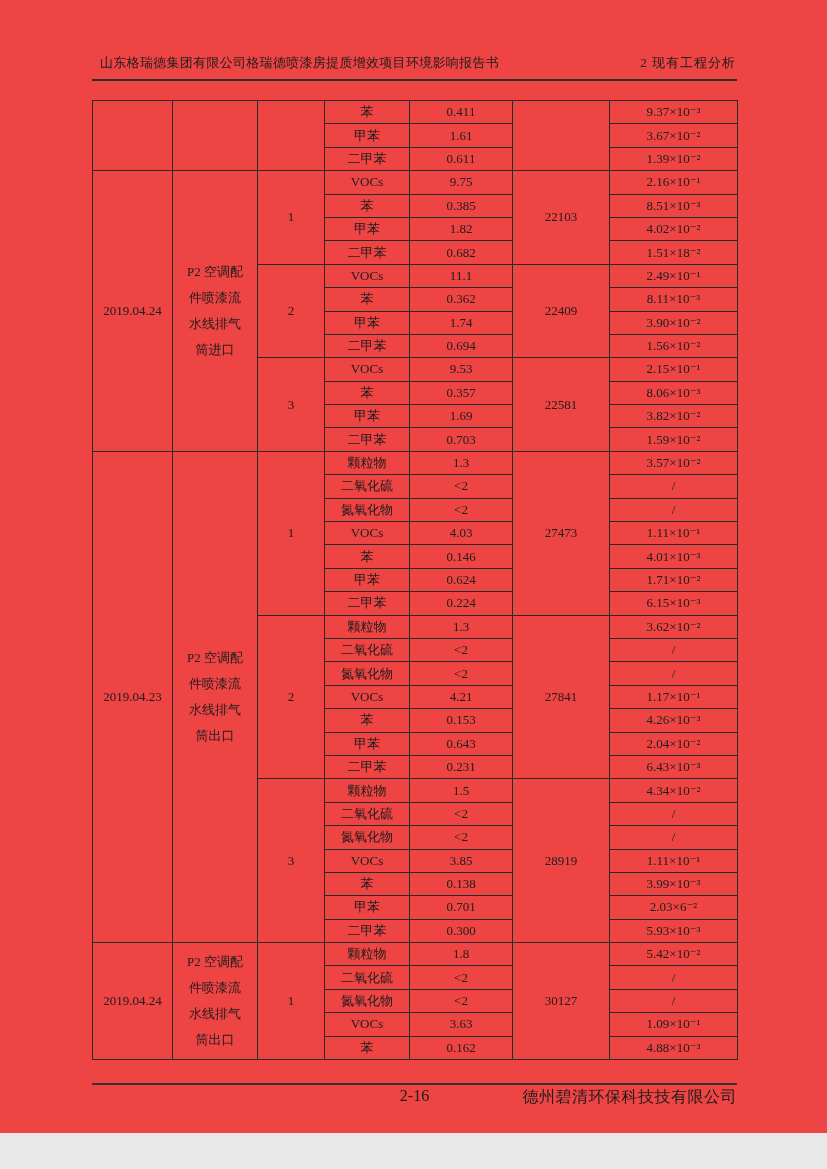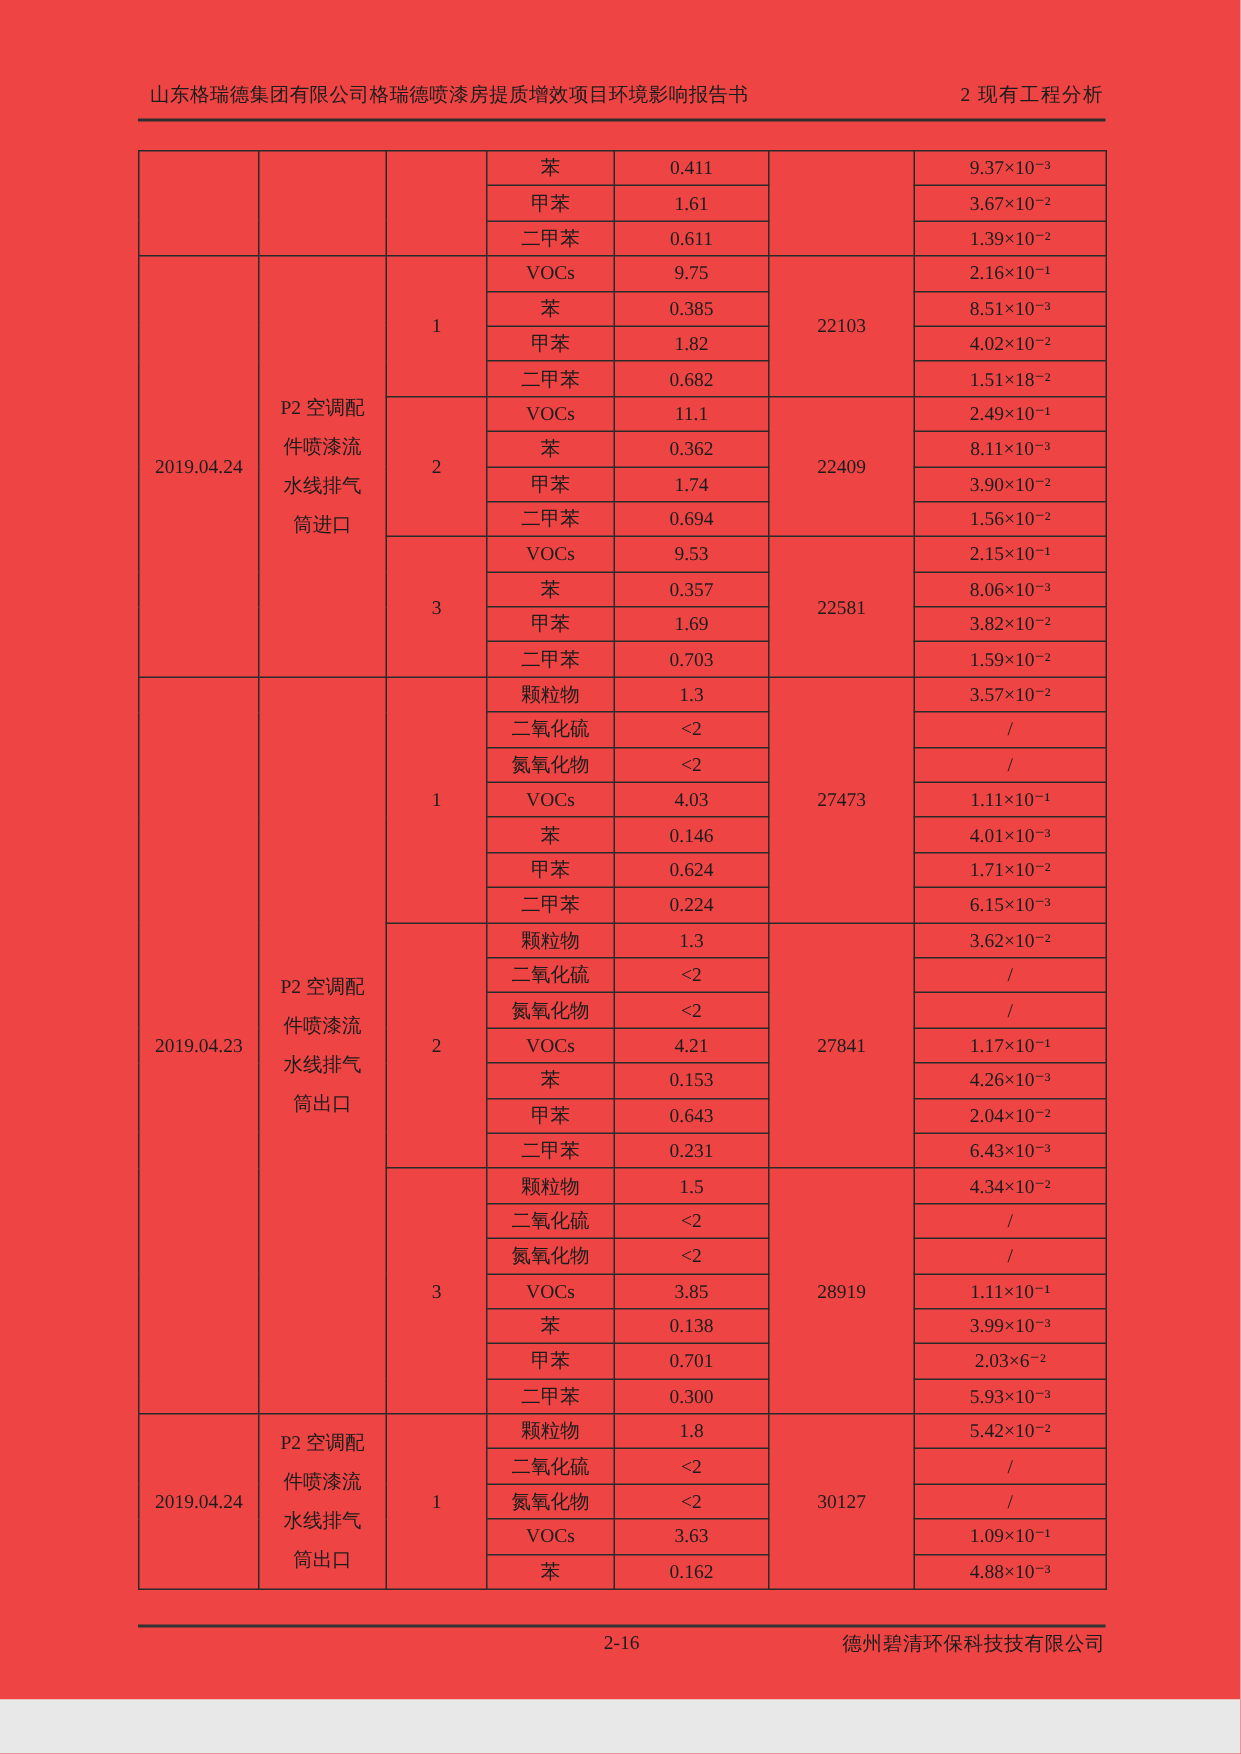--- a/index.html
+++ b/index.html
@@ -55,21 +55,21 @@
     left: 92px;
     top: 1083px;
     width: 645px;
     border-top: 2px solid #333;
   }
   .footer {
     position: absolute;
     left: 92px;
     top: 1087px;
     width: 645px;
-    font-size: 13px;
+    font-size: 16px;
   }
   .footer .pn { display: block; text-align: center; }
   .footer .co { position: absolute; right: 0; top: 0; letter-spacing: 0.5px; }
 </style>
 </head>
 <body>
 
 <div class="page">
 
   <div class="header">

